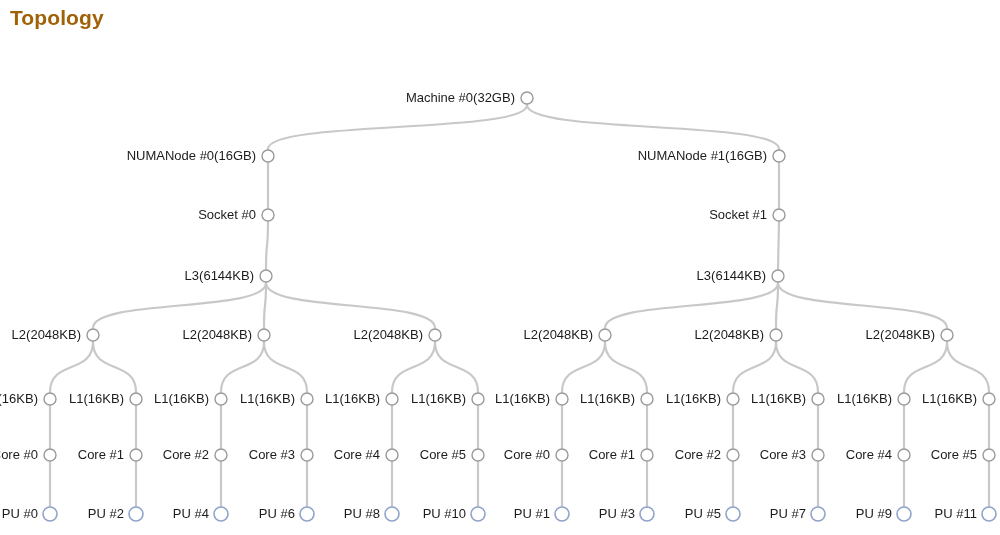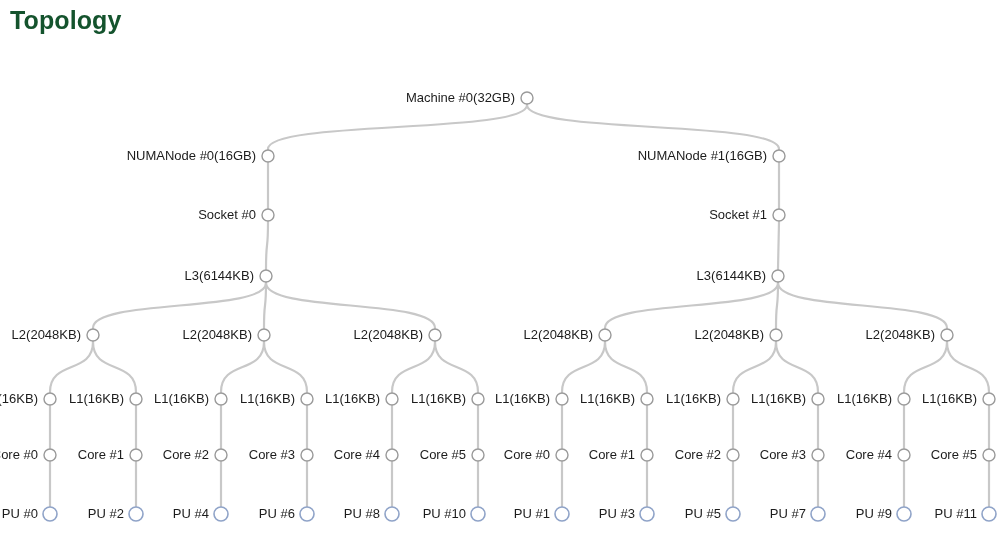--- a/index.html
+++ b/index.html
@@ -11,23 +11,23 @@
     width: 1000px;
     height: 535px;
     font-family: "Liberation Sans", sans-serif;
     overflow: hidden;
     position: relative;
   }
   #page-title {
     position: absolute;
     left: 10px;
     top: 6px;
-    font-size: 25px;
+    font-size: 21px;
     font-weight: bold;
-    color: #14532d;
+    color: #a16207;
     letter-spacing: 0.1px;
   }
   #topology-canvas {
     position: absolute;
     left: 0;
     top: 0;
     width: 1000px;
     height: 535px;
     display: block;
   }

